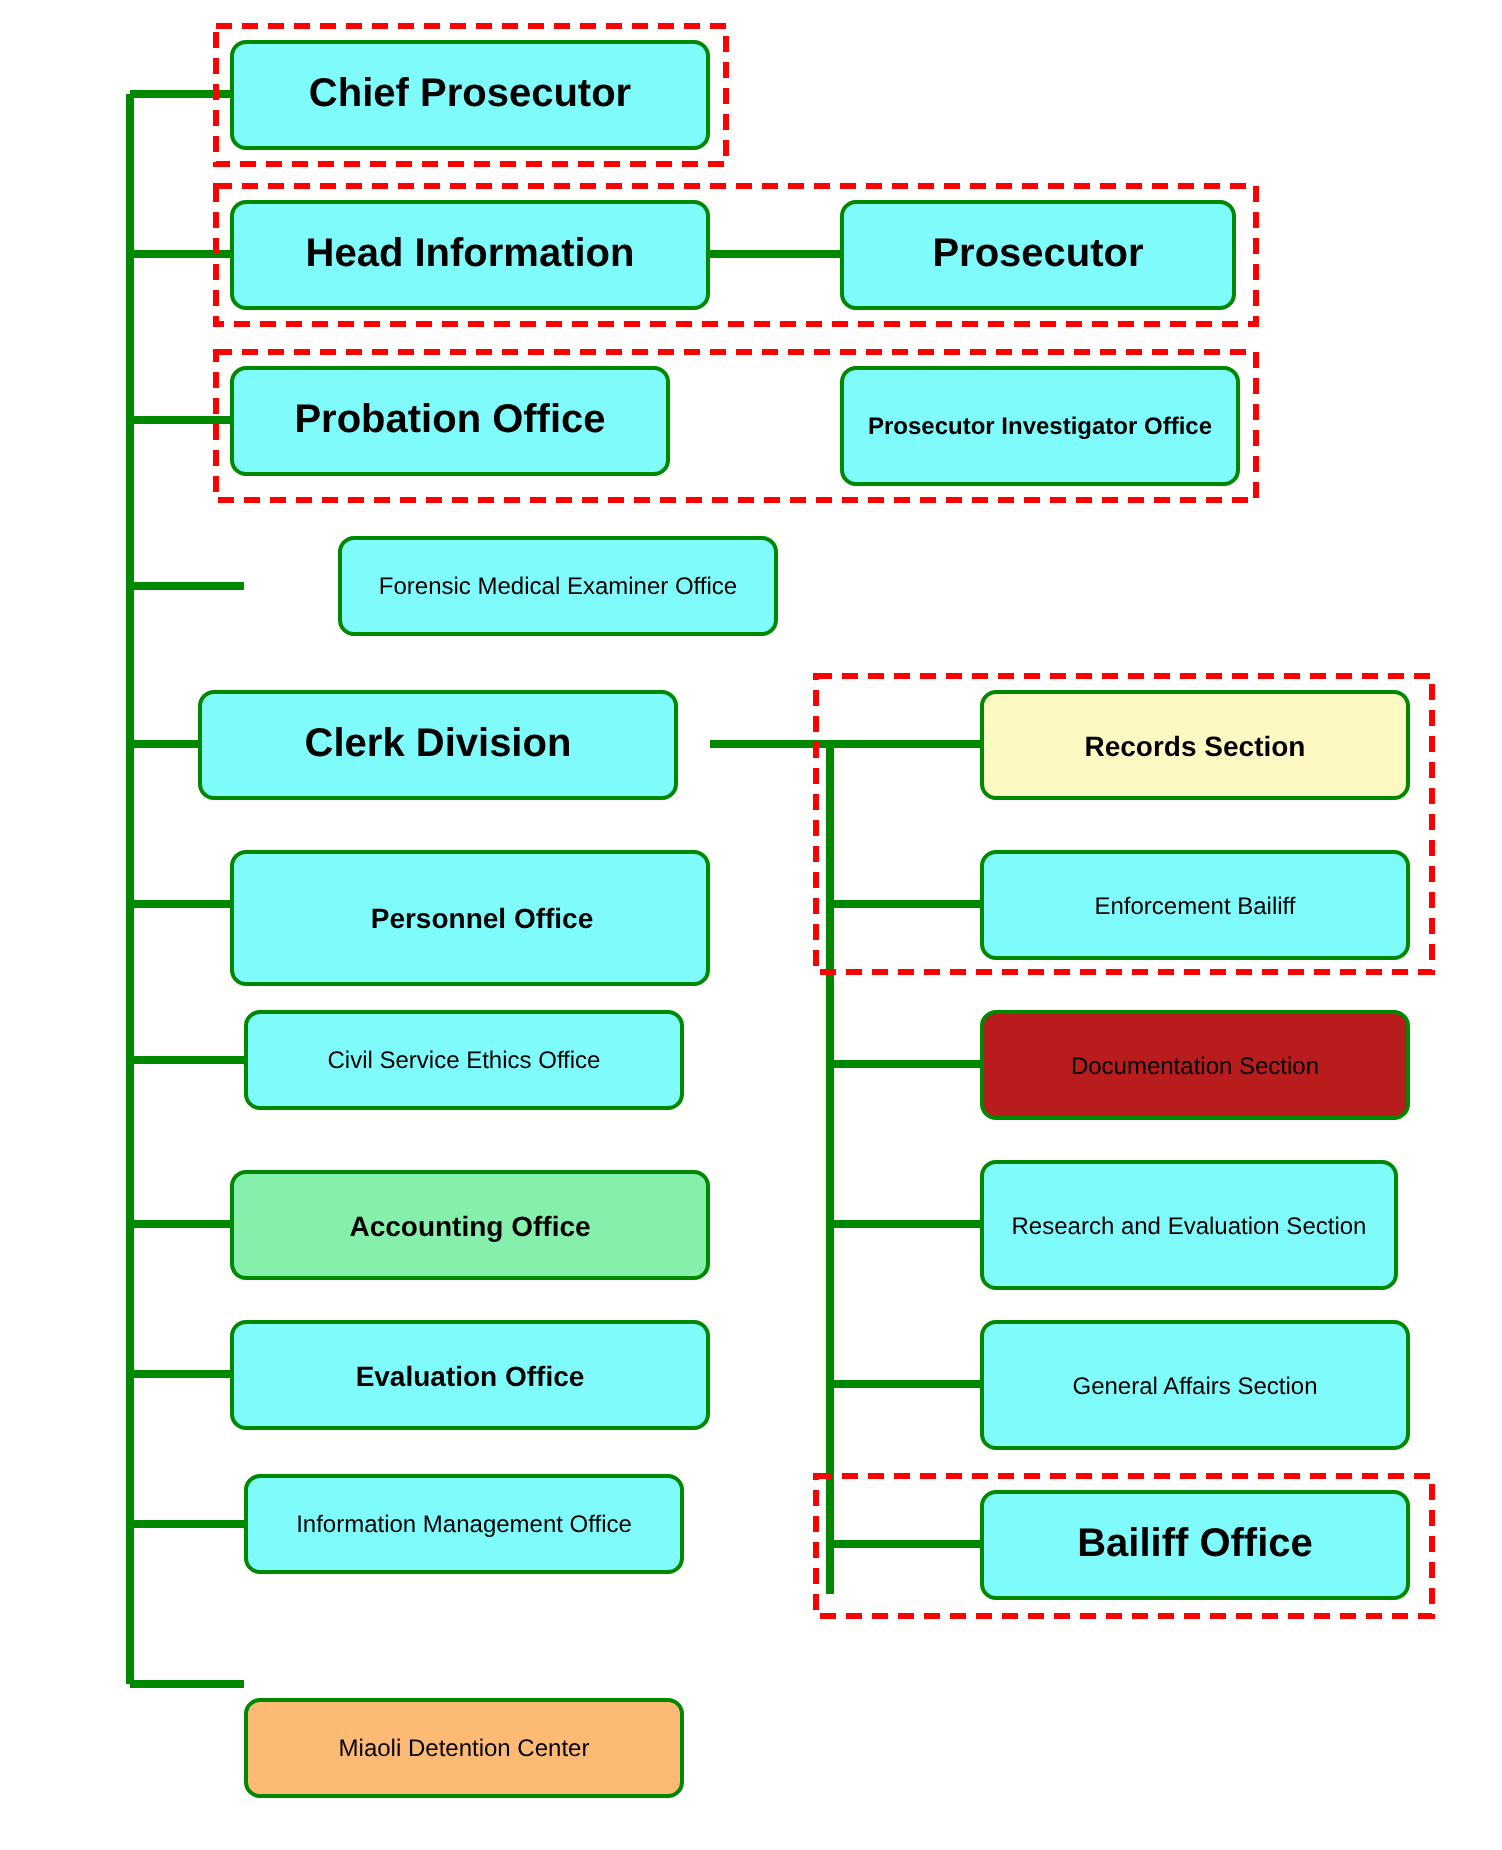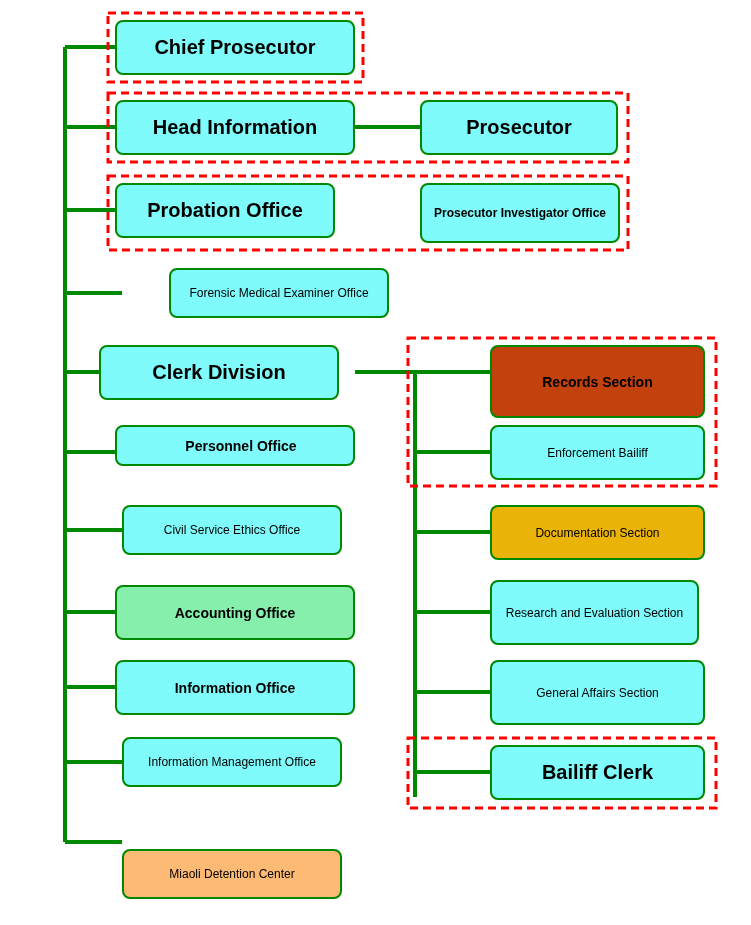--- a/index.html
+++ b/index.html
@@ -135,50 +135,50 @@
       </div>
       <div class="node small" style="left: 420px; top: 183px; width: 200px; height: 60px; background: rgb(127, 251, 251); border: 2px solid rgb(0, 136, 0); font-weight: bold;">
         <span>Prosecutor Investigator Office</span>
       </div>
       <div class="node small" style="left: 132px; top: 268px; width: 220px; height: 50px; background: rgb(127, 251, 251); border: 2px solid rgb(0, 136, 0); margin-left: 37px;">
         <span>Forensic Medical Examiner Office</span>
       </div>
       <div class="node large" style="left: 99px; top: 345px; width: 240px; height: 55px; background: rgb(127, 251, 251); border: 2px solid rgb(0, 136, 0);">
         <span>Clerk Division</span>
       </div>
-      <div class="node medium" style="left: 115px; top: 425px; width: 240px; height: 41px; background: rgb(127, 251, 251); border: 2px solid rgb(0, 136, 0); padding-left: 12px;">
+      <div class="node medium" style="left: 115px; top: 425px; width: 240px; height: 68px; background: rgb(127, 251, 251); border: 2px solid rgb(0, 136, 0); padding-left: 12px;">
         <span>Personnel Office</span>
       </div>
       <div class="node small" style="left: 122px; top: 505px; width: 220px; height: 50px; background: rgb(127, 251, 251); border: 2px solid rgb(0, 136, 0);">
         <span>Civil Service Ethics Office</span>
       </div>
       <div class="node medium" style="left: 115px; top: 585px; width: 240px; height: 55px; background: #86efac; border: 2px solid rgb(0, 136, 0);">
         <span>Accounting Office</span>
       </div>
       <div class="node medium" style="left: 115px; top: 660px; width: 240px; height: 55px; background: rgb(127, 251, 251); border: 2px solid rgb(0, 136, 0);">
-        <span>Information Office</span>
+        <span>Evaluation Office</span>
       </div>
       <div class="node small" style="left: 122px; top: 737px; width: 220px; height: 50px; background: rgb(127, 251, 251); border: 2px solid rgb(0, 136, 0);">
         <span>Information Management Office</span>
       </div>
       <div class="node small" style="left: 122px; top: 817px; width: 220px; height: 50px; background: #fdba74; border: 2px solid rgb(0, 136, 0); margin-top: 32px;">
         <span>Miaoli Detention Center</span>
       </div>
-      <div class="node medium" style="left: 490px; top: 345px; width: 215px; height: 73px; background: #c2410c; border: 2px solid rgb(0, 136, 0);">
+      <div class="node medium" style="left: 490px; top: 345px; width: 215px; height: 55px; background: #fef9c3; border: 2px solid rgb(0, 136, 0);">
         <span>Records Section</span>
       </div>
       <div class="node small" style="left: 490px; top: 425px; width: 215px; height: 55px; background: rgb(127, 251, 251); border: 2px solid rgb(0, 136, 0);">
         <span>Enforcement Bailiff</span>
       </div>
-      <div class="node small" style="left: 490px; top: 505px; width: 215px; height: 55px; background: #eab308; border: 2px solid rgb(0, 136, 0);">
+      <div class="node small" style="left: 490px; top: 505px; width: 215px; height: 55px; background: #b91c1c; border: 2px solid rgb(0, 136, 0);">
         <span>Documentation Section</span>
       </div>
       <div class="node small" style="left: 490px; top: 580px; width: 209px; height: 65px; background: rgb(127, 251, 251); border: 2px solid rgb(0, 136, 0);">
         <span>Research and Evaluation Section</span>
       </div>
       <div class="node small" style="left: 490px; top: 660px; width: 215px; height: 65px; background: rgb(127, 251, 251); border: 2px solid rgb(0, 136, 0); align-items: center;">
         <span>General Affairs Section</span>
       </div>
       <div class="node large" style="left: 490px; top: 745px; width: 215px; height: 55px; background: rgb(127, 251, 251); border: 2px solid rgb(0, 136, 0);">
-        <span>Bailiff Clerk</span>
+        <span>Bailiff Office</span>
       </div>
     </div>
 </div>
 
 </body></html>

